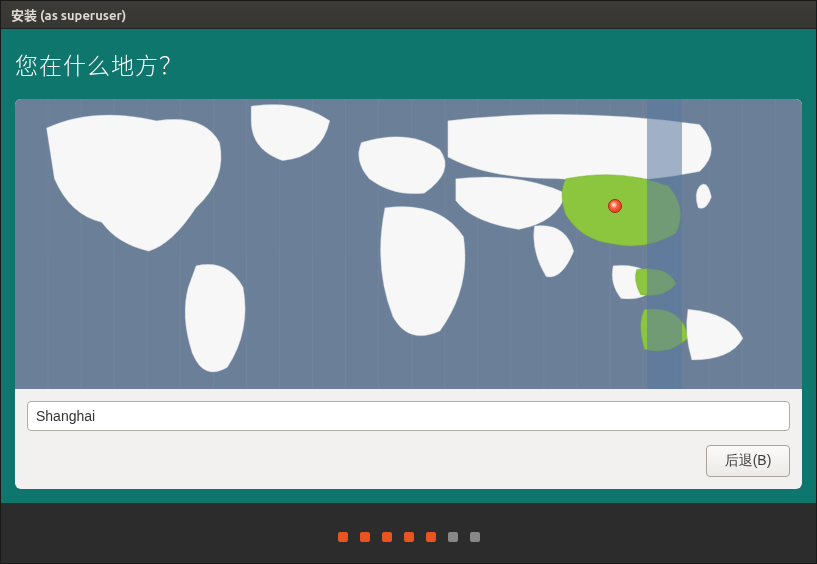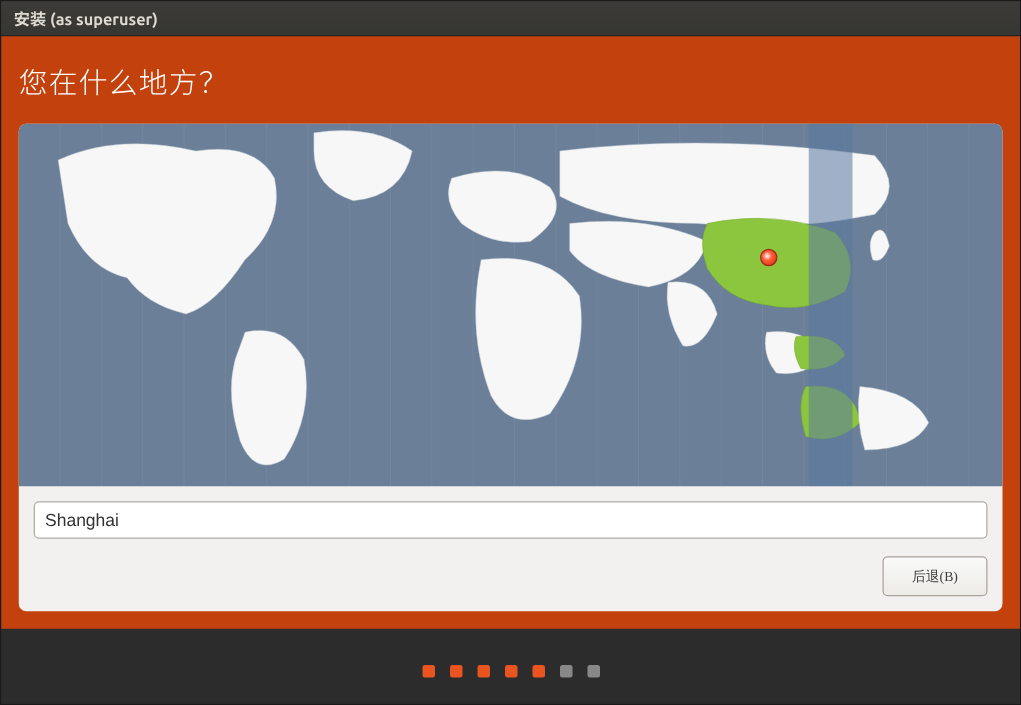--- a/index.html
+++ b/index.html
@@ -30,21 +30,21 @@
       padding: 0 10px;
     }
     .titlebar-text {
       color: #dfdbd2;
       font-size: 13px;
       font-weight: bold;
       text-align: center;
     }
     .content-area {
       padding: 18px 14px 14px 14px;
-      background: #c2410c;
+      background: #0f766e;
       height: calc(100% - 28px - 60px);
       position: relative;
     }
     .heading {
       color: #ffffff;
       font-size: 23px;
       font-weight: 300;
       margin-bottom: 18px;
       letter-spacing: 1px;
     }
@@ -88,24 +88,23 @@
       gap: 10px;
       padding: 0 12px 0 12px;
     }
     .btn {
       min-width: 84px;
       height: 32px;
       border: 1px solid #aaa49c;
       border-radius: 4px;
       background: linear-gradient(to bottom, #fafaf8, #ecebe7);
       color: #3c3c3c;
-      font-size: 11px;
+      font-size: 14px;
       cursor: pointer;
       padding: 0 16px;
-      font-family: Liberation Serif, serif;
     }
     .pager {
       position: absolute;
       bottom: 22px;
       left: 0;
       right: 0;
       display: flex;
       justify-content: center;
       gap: 12px;
     }

